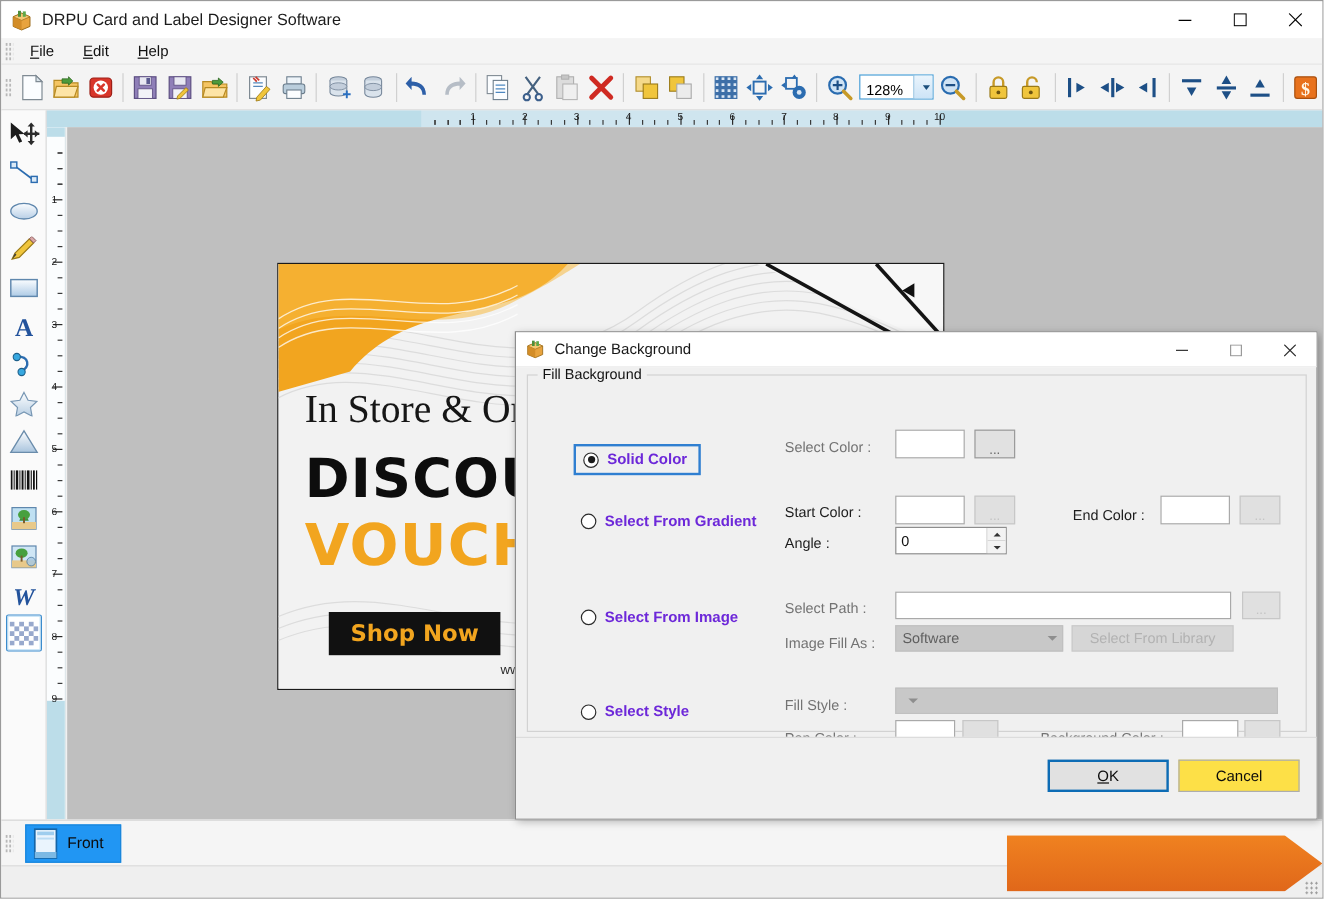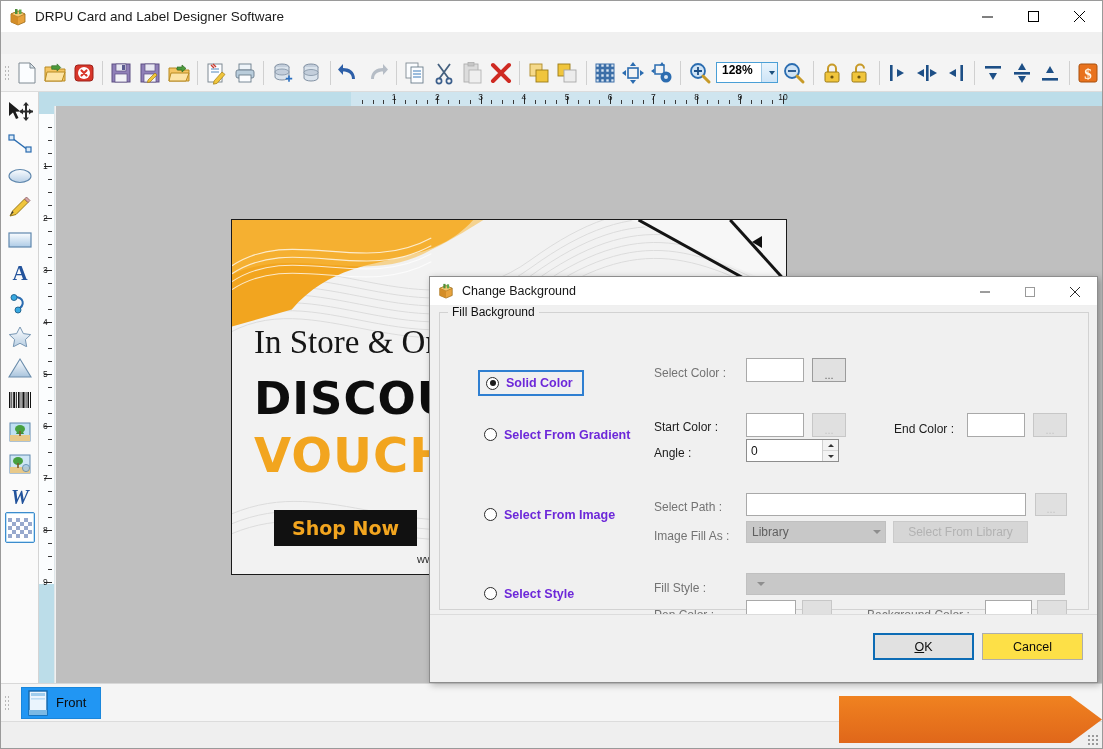--- a/index.html
+++ b/index.html
@@ -51,21 +51,21 @@
     background:#f4f4f4; display:flex; align-items:center;
     border-bottom:1px solid #dcdcdc;
   }
   .tb-sep { width:1px; height:24px; background:#d0d0d0; margin:0 4px; }
   .tb-btn {
     width:30px; height:30px; display:flex; align-items:center; justify-content:center;
     margin:0 1px; border:1px solid transparent; border-radius:2px;
   }
   .zoom-combo {
     width:70px; height:21px; border:1px solid #4a9fd6; background:#fff;
-    display:flex; align-items:flex-start; position:relative; margin:3px 2px;font-weight:bold;
+    display:flex; align-items:flex-end; position:relative; margin:3px 2px;
   }
   .zoom-combo span { font-size:12px; color:#000; padding-left:5px; }
   .zoom-arrow {
     position:absolute; right:0; top:0; width:16px; height:19px;
     background:linear-gradient(#eaf4fc,#cde4f7); display:flex;
     align-items:center; justify-content:center; border-left:1px solid #9cc6e3;
   }
   .zoom-arrow i { border-left:3.5px solid transparent; border-right:3.5px solid transparent;
                   border-top:4px solid #1c4f7c; display:block; }
 
@@ -313,20 +313,26 @@
       </div>
       <div class="win-btn close">
         <svg width="11" height="11">
             <line x1="0" y1="0" x2="11" y2="11" stroke="#000" stroke-width="1"></line>
             <line x1="11" y1="0" x2="0" y2="11" stroke="#000" stroke-width="1"></line>
           </svg>
       </div>
     </div>
   </div>
 
+  <div class="menubar">
+    <span class="grip"></span>
+    <div class="menu-item"><u>F</u><span>ile</span></div>
+    <div class="menu-item"><u>E</u><span>dit</span></div>
+    <div class="menu-item"><u>H</u><span>elp</span></div>
+  </div>
 
   <div class="toolbar">
     <span class="grip"></span>
 
     <div class="tb-btn">
       <svg width="24" height="24" viewBox="0 0 24 24">
         <path d="M4 2 h11 l5 5 v15 H4 Z" fill="#fbfdff" stroke="#7f8a93" stroke-width="1"></path>
         <path d="M15 2 v5 h5 Z" fill="#d9e3ea" stroke="#7f8a93" stroke-width="1"></path>
       </svg>
     </div>
@@ -976,21 +982,21 @@
       <span class="fld-label" style="left:214px; top:187px;">Select Path :</span>
       <div class="txtbox" style="left:306px; top:180px; width:280px; height:23px;">
         <span></span>
       </div>
       <div class="ell-btn dim" style="left:595px; top:180px; width:32px; height:23px;">
         <span>...</span>
       </div>
 
       <span class="fld-label" style="left:214px; top:216px;">Image Fill As :</span>
       <div class="combo" style="left:306px; top:208px; width:140px; height:22px;">
-        <span class="cv">Library</span>
+        <span class="cv">Software</span>
         <span class="carr">
             <i></i>
           </span>
       </div>
       <div class="btn-disabled" style="left:453px; top:208px; width:135px; height:22px;">
         <span>Select From Library</span>
       </div>
 
       <div class="radio-row" style="left:44px; top:273px;">
         <label class="radio">

